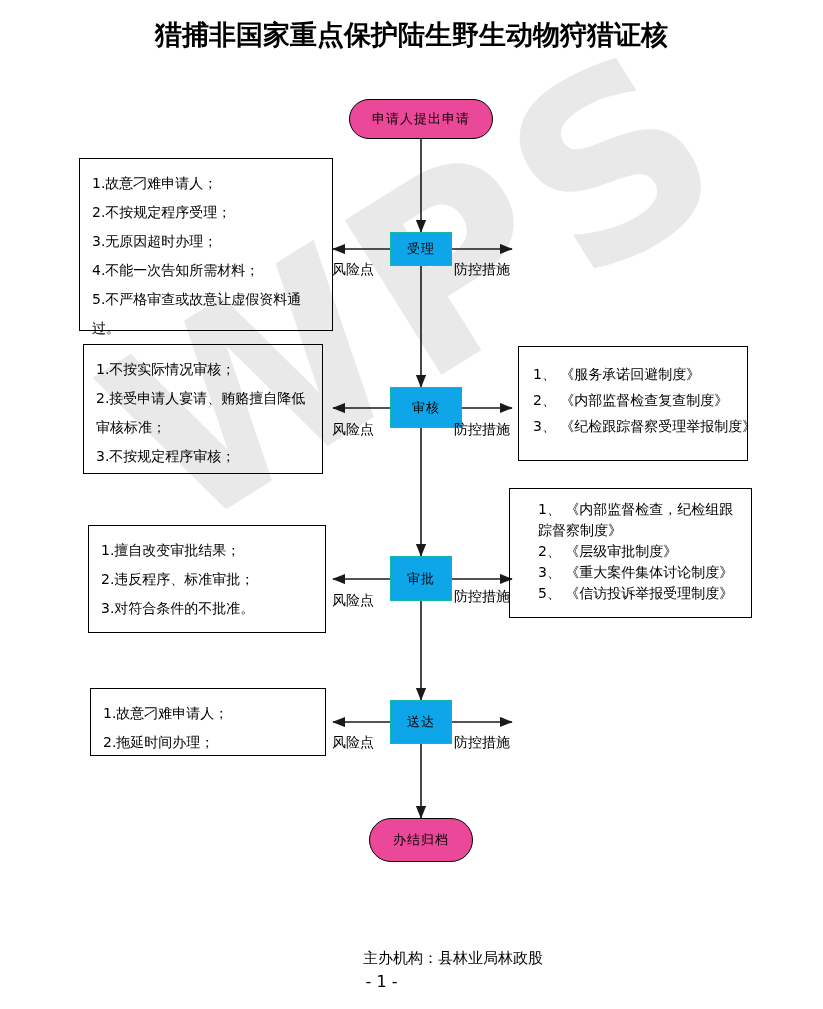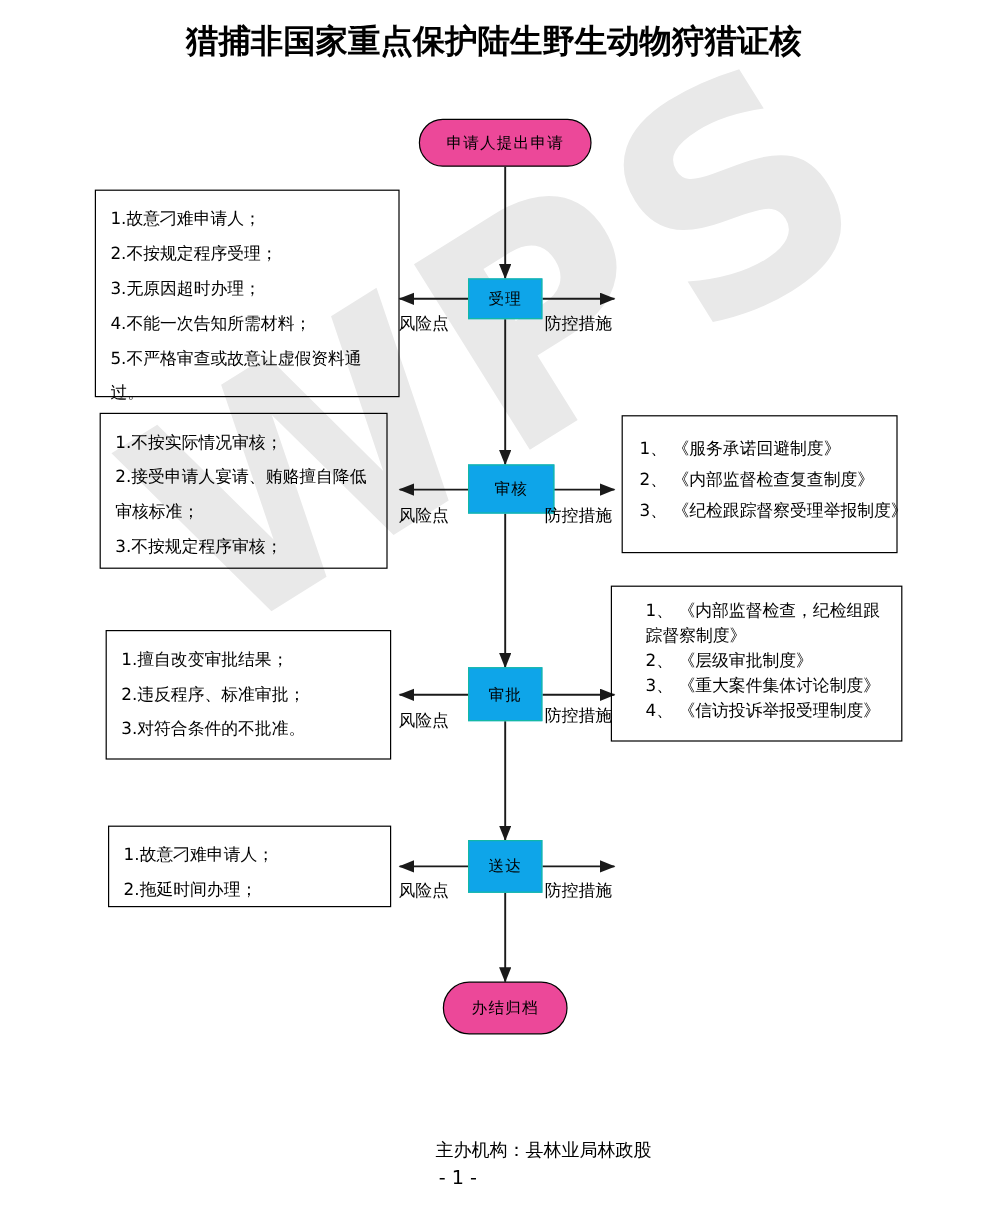--- a/index.html
+++ b/index.html
@@ -241,21 +241,21 @@
   <div class="sidebox right" style="left:518px; top:346px; width:230px; height:115px; padding-top:14px; padding-left:14px;">
     <div class="ln">1、  《服务承诺回避制度》</div>
     <div class="ln">2、  《内部监督检查复查制度》</div>
     <div class="ln">3、  《纪检跟踪督察受理举报制度》</div>
   </div>
 
   <div class="sidebox right tight" style="left:509px; top:488px; width:243px; height:130px; padding-top:10px; padding-left:28px;">
     <div class="ln wrap">1、  《内部监督检查，纪检组跟踪督察制度》</div>
     <div class="ln">2、  《层级审批制度》</div>
     <div class="ln">3、  《重大案件集体讨论制度》</div>
-    <div class="ln">4、  《信访投诉举报受理制度》</div>
+    <div class="ln">5、  《信访投诉举报受理制度》</div>
   </div>
 
 
   <div class="footer">
     <div>主办机构：县林业局林政股</div>
     
   </div>
 
   <div class="pagenum">- 1 -</div>
 

